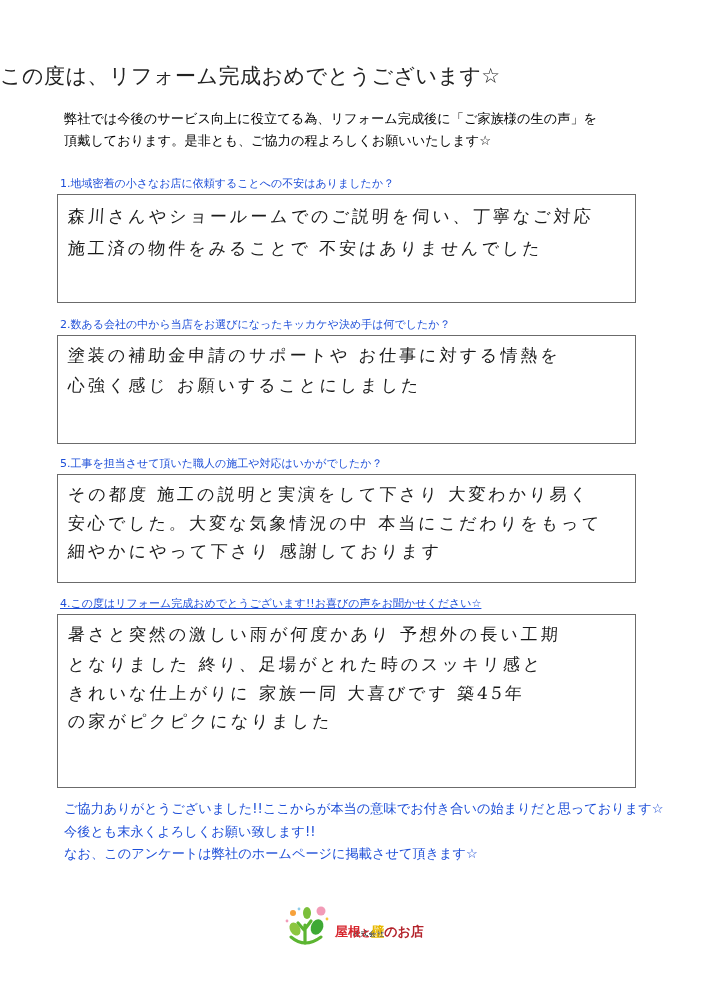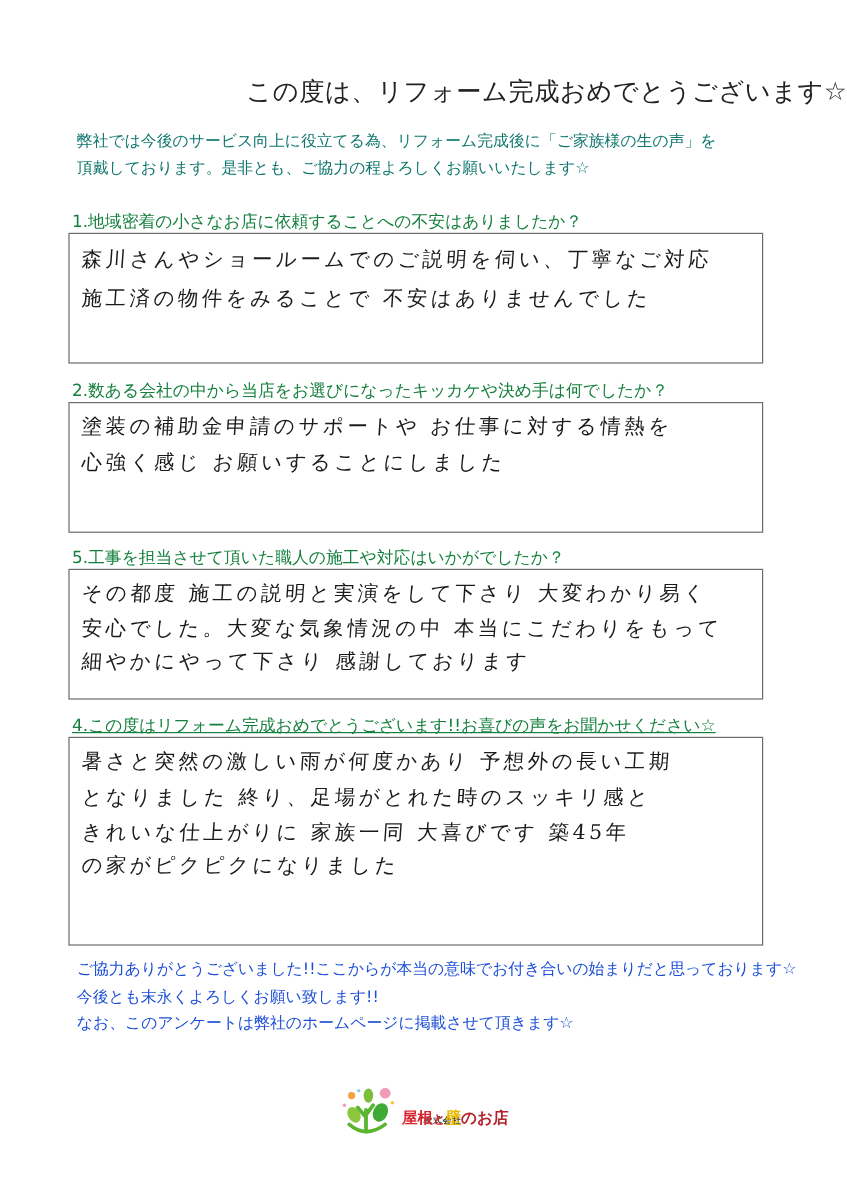--- a/index.html
+++ b/index.html
@@ -1,29 +1,29 @@
 <!DOCTYPE html>
 <html><head>
 <meta charset="utf-8">
 <style>
   html, body { margin: 0; padding: 0; background: #ffffff; }
   body {
     width: 706px; height: 1000px; position: relative; overflow: hidden;
     font-family: "DejaVu Sans", sans-serif; color: #2a2a2a;
   }
   .title {
-    position: absolute; top: 62px; left: 0; width: 706px; text-align: right;
+    position: absolute; top: 62px; left: 0; width: 706px; text-align: left;
     font-size: 21px; color: #222; letter-spacing: 0.5px;
   }
   .intro {
     position: absolute; left: 64px; top: 108px; width: 600px;
-    font-size: 13.2px; line-height: 22px; color: #0f766e;
+    font-size: 13.2px; line-height: 22px; color: #000000;
   }
   .q-label {
-    position: absolute; left: 60px; font-size: 14px; color: #15803d;
+    position: absolute; left: 60px; font-size: 11px; color: #1d4ed8;
   }
   .answer-box {
     position: absolute; left: 57px; width: 579px;
     border: 1.6px solid #6b6b6b; background: #fff; box-sizing: border-box;
   }
   .answer-line {
     position: absolute; left: 10px; white-space: nowrap;
     font-family: "DejaVu Serif", serif; font-size: 17px; color: #1a1a1a;
     letter-spacing: 3px; transform: skewX(-4deg);
   }

